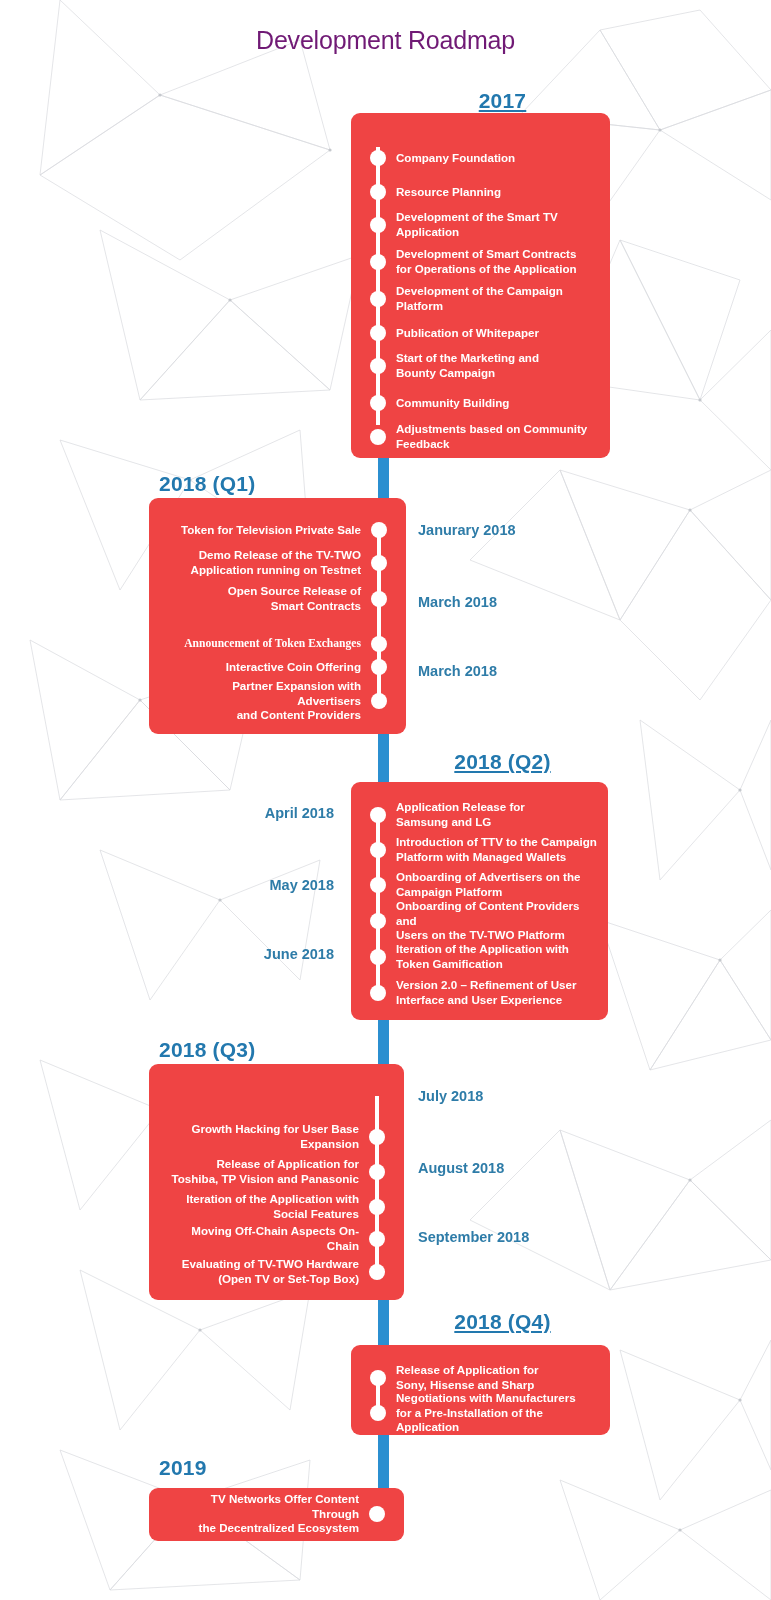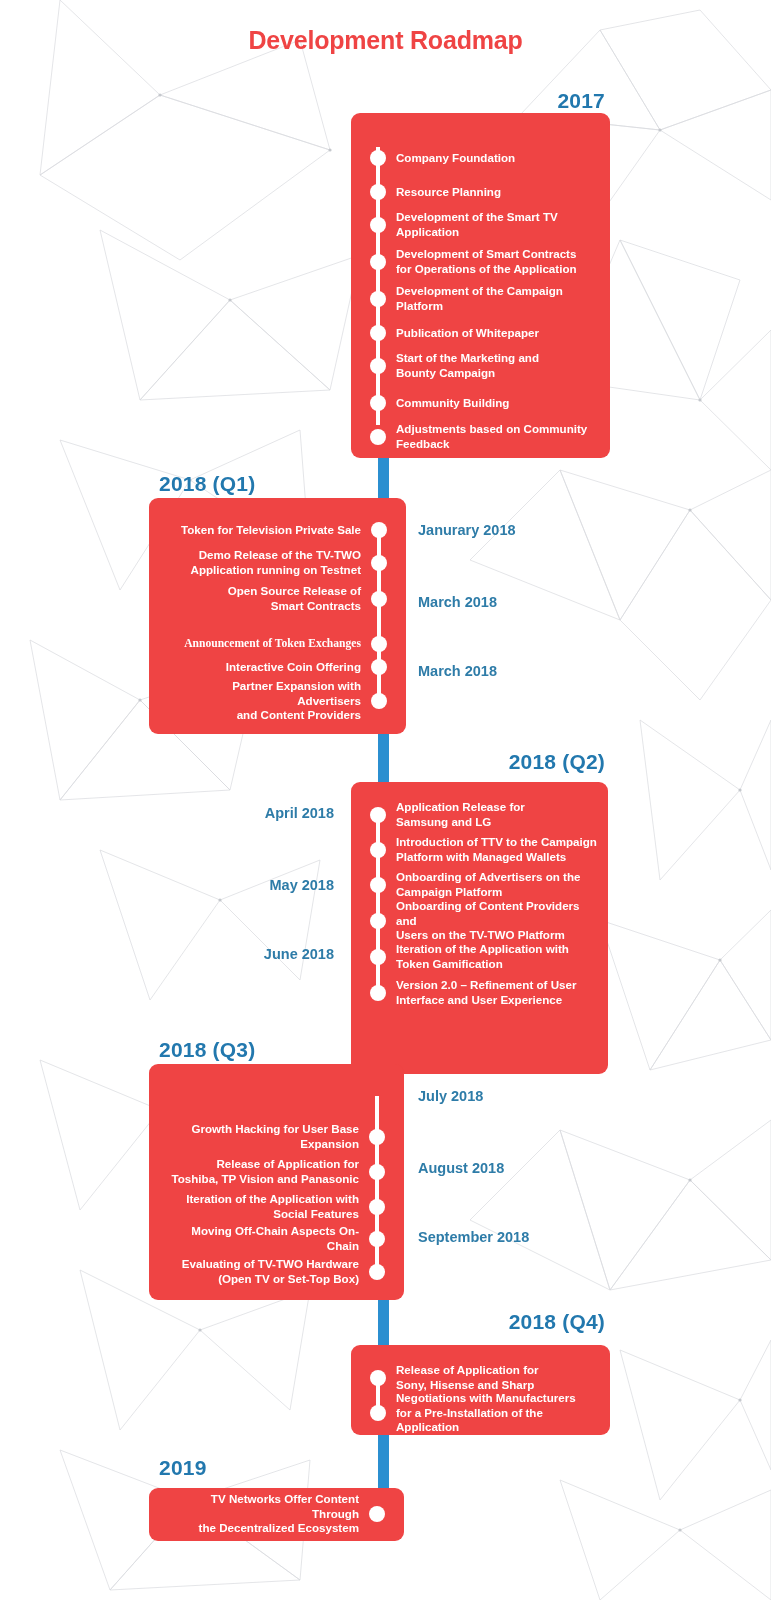--- a/index.html
+++ b/index.html
@@ -29,22 +29,22 @@
     z-index: 0;
   }
 
   
   .page-title {
     position: absolute;
     left: 0; top: 26px;
     width: 771px;
     text-align: center;
     font-size: 25px;
-    font-weight: bold;
-    color: #ef4444;
+    font-weight: normal;
+    color: #701a75;
     letter-spacing: -0.2px;
     z-index: 5;
   }
 
   
   .spine {
     position: absolute;
     left: 378px;
     width: 11px;
     background: #2b8fd0;
@@ -54,21 +54,21 @@
   
   .year-label {
     position: absolute;
     font-size: 21px;
     font-weight: bold;
     color: #2278ae;
     letter-spacing: 0.2px;
     z-index: 6;
     white-space: nowrap;
   }
-  .year-label.right { text-align: right; }
+  .year-label.right { text-align: center; text-decoration: underline; }
 
   
   .month-label {
     position: absolute;
     font-size: 14.5px;
     font-weight: bold;
     color: #2e7ca8;
     z-index: 6;
     white-space: nowrap;
   }
@@ -279,21 +279,21 @@
       <span class="dot"></span>
       <span class="txt">Partner Expansion with Advertisers
 and Content Providers</span>
     </div>
   </div>
   <div class="month-label" style="left:418px;top:522px;">Janurary 2018</div>
   <div class="month-label" style="left:418px;top:594px;">March 2018</div>
   <div class="month-label" style="left:418px;top:663px;">March 2018</div>
 
   <div class="year-label right" style="left:400px;top:750px;width:205px;">2018 (Q2)</div>
-  <div class="card" style="left:351px;top:782px;width:257px;height:292px;">
+  <div class="card" style="left:351px;top:782px;width:257px;height:238px;">
     <div class="rail" style="left:25px;top:28px;height:180px;"></div>
 
     <div class="item dot-left" style="left:19px;top:18px;width:215px;height:30px;">
       <span class="dot"></span>
       <span class="txt">Application Release for
 Samsung and LG</span>
     </div>
     <div class="item dot-left" style="left:19px;top:53px;width:228px;height:30px;">
       <span class="dot"></span>
       <span class="txt">Introduction of TTV to the Campaign

